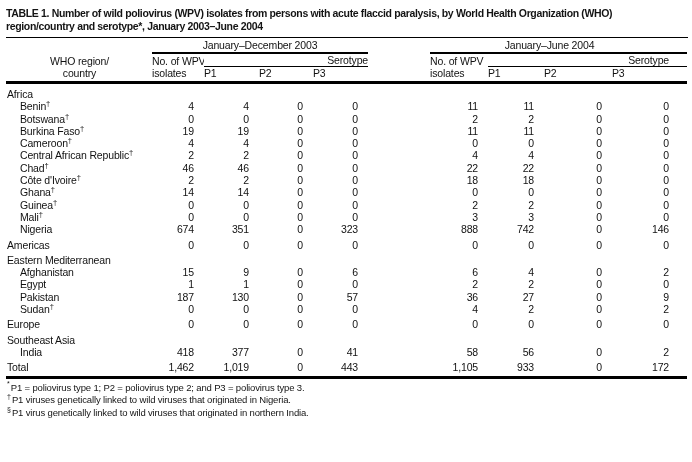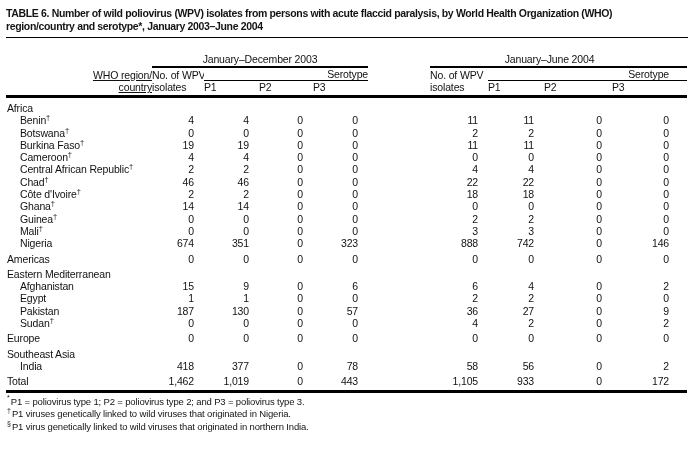--- a/index.html
+++ b/index.html
@@ -6,31 +6,31 @@
   body {
     width:692px; height:462px; background:#ffffff; color:#111;
     font-family:"Liberation Sans", sans-serif; overflow:hidden;
   }
   .page { padding:7px 4px 0 6px; }
 
   .title { font-weight:bold; font-size:10.5px; letter-spacing:-0.35px;
            line-height:13px; white-space:nowrap; color:#141414; }
   .title-rule { border:0; border-top:1.5px solid #000; margin:4px 0 0 0; }
 
-  table { border-collapse:collapse; table-layout:fixed; width:681px; margin-top:14px; }
+  table { border-collapse:collapse; table-layout:fixed; width:681px; margin-top:0; }
   td { padding:0; font-size:10.5px; vertical-align:bottom; letter-spacing:-0.15px;
        overflow:hidden; white-space:nowrap; }
 
   
   thead td { line-height:12px; }
   tr.group-row td { padding-top:1px; padding-bottom:1px; }
   .grp { text-align:center; border-bottom:2px solid #000; }
   .sero { text-align:right; border-bottom:1.5px solid #000; }
   .hc  { text-align:left; padding-right:10px; }
-  .hl  { text-align:right; padding-left:1px;text-decoration:underline; }
+  .hl  { text-align:center; padding-left:1px; }
   tr.sub2-row td { border-bottom:3px solid #000; padding-bottom:2px; }
 
   
   tbody td { line-height:12.3px; }
   tbody tr:first-child td { padding-top:4px; }
   tr.spaced td { padding-top:3px; }
   .num { text-align:right; padding-right:10px; }
   td:last-child { padding-right:18px; }
   .lbl.cty { padding-left:14px; }
   .lbl.sec { padding-left:1px; }
@@ -42,21 +42,21 @@
   .footnotes { margin-top:3px; padding-left:1px; }
   .fn { font-size:9.5px; line-height:12.6px; letter-spacing:-0.15px; color:#141414; }
   .fn sup { font-size:7px; margin-right:1px; }
 </style>
 </head>
 <body>
 
 <div class="page">
 
   <div class="title">
-    <div>TABLE 6. Number of wild poliovirus (WPV) isolates from persons with acute flaccid paralysis, by World Health Organization (WHO)</div>
+    <div>TABLE 1. Number of wild poliovirus (WPV) isolates from persons with acute flaccid paralysis, by World Health Organization (WHO)</div>
     <div>region/country and serotype*, January 2003–June 2004</div>
   </div>
   <div class="title-rule"></div>
 
   <table>
     <colgroup>
       <col style="width:146px">
         <col style="width:52px">
         <col style="width:55px">
       <col style="width:54px">
@@ -334,21 +334,21 @@
           <td class="num"></td>
           <td class="num"></td>
           <td class="num"></td>
           <td class="num"></td>
         </tr>
         <tr>
           <td class="lbl cty">India</td>
           <td class="num">418</td>
           <td class="num">377</td>
           <td class="num">0</td>
-          <td class="num">78</td>
+          <td class="num">41</td>
           <td></td>
           <td class="num">58</td>
           <td class="num">56</td>
           <td class="num">0</td>
           <td class="num">2</td>
         </tr>
         <tr class="spaced">
           <td class="lbl sec">Total</td>
           <td class="num">1,462</td>
           <td class="num">1,019</td>

